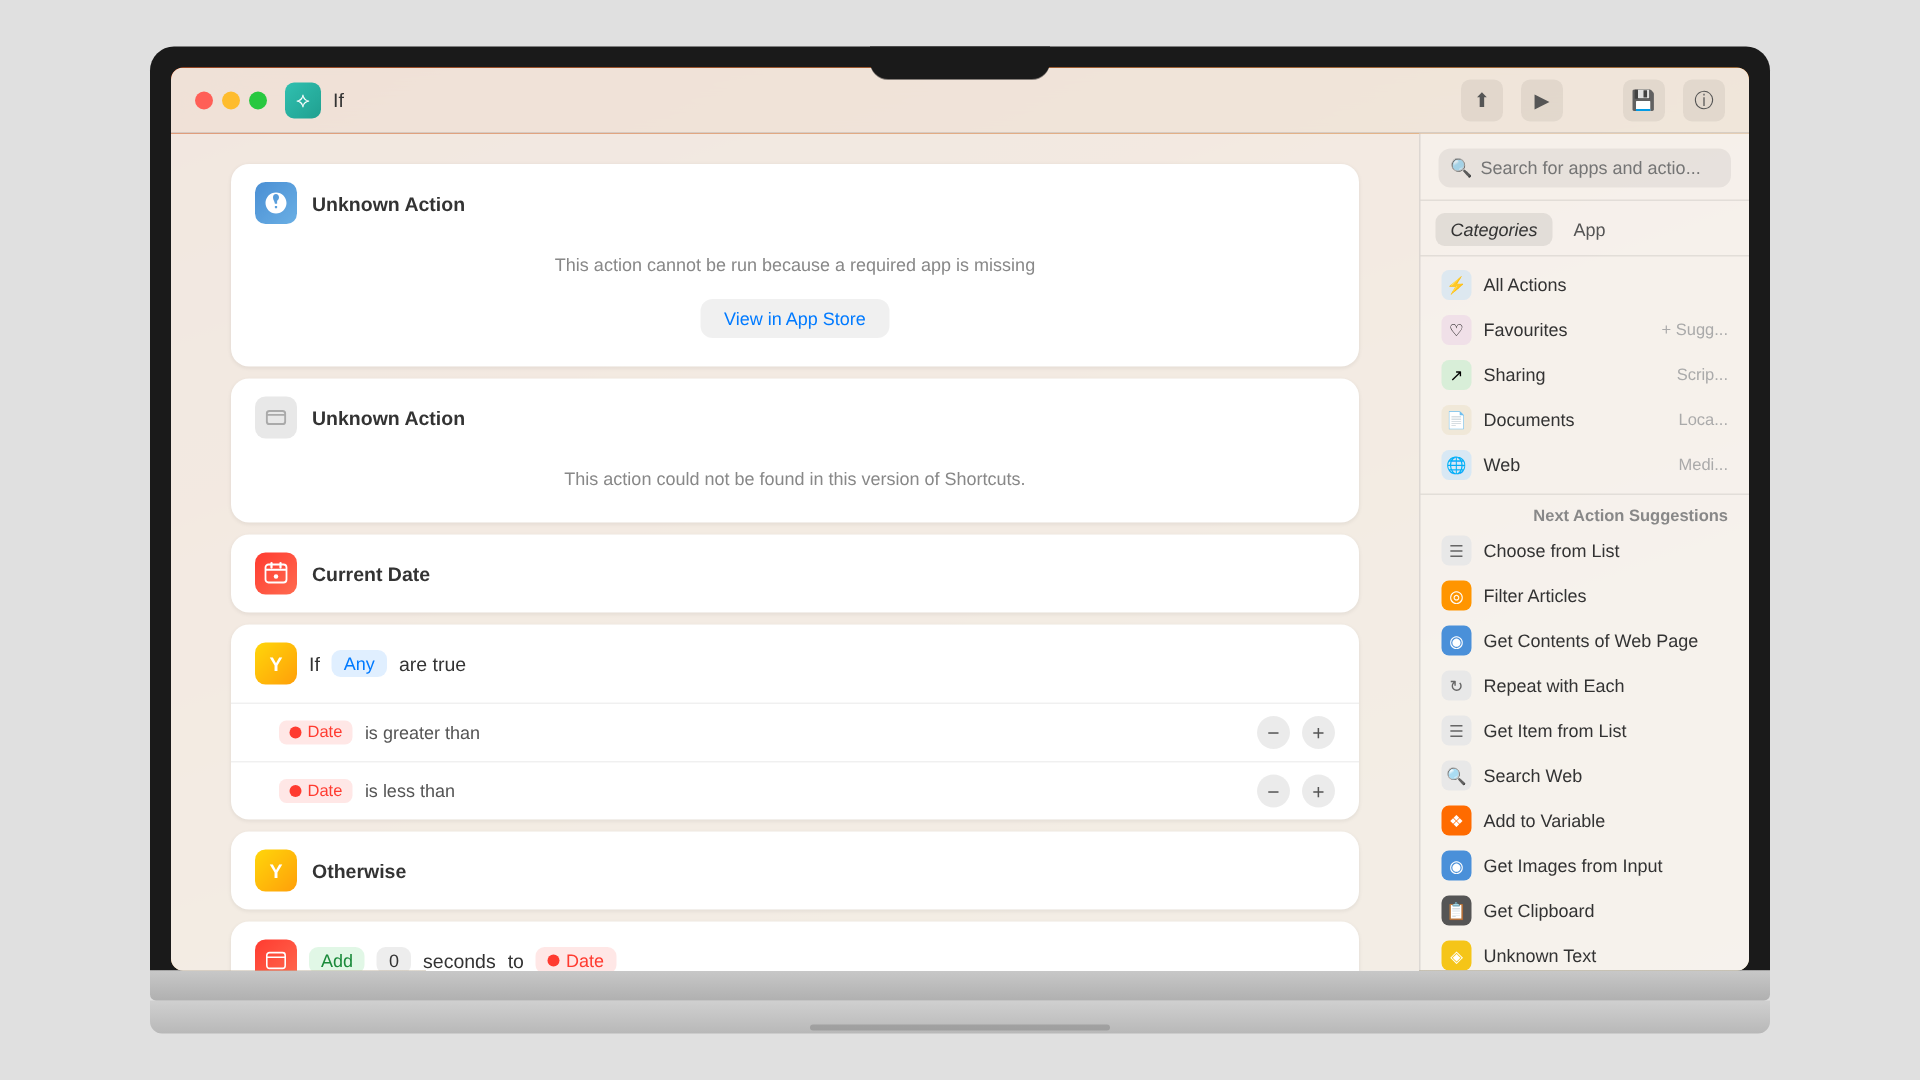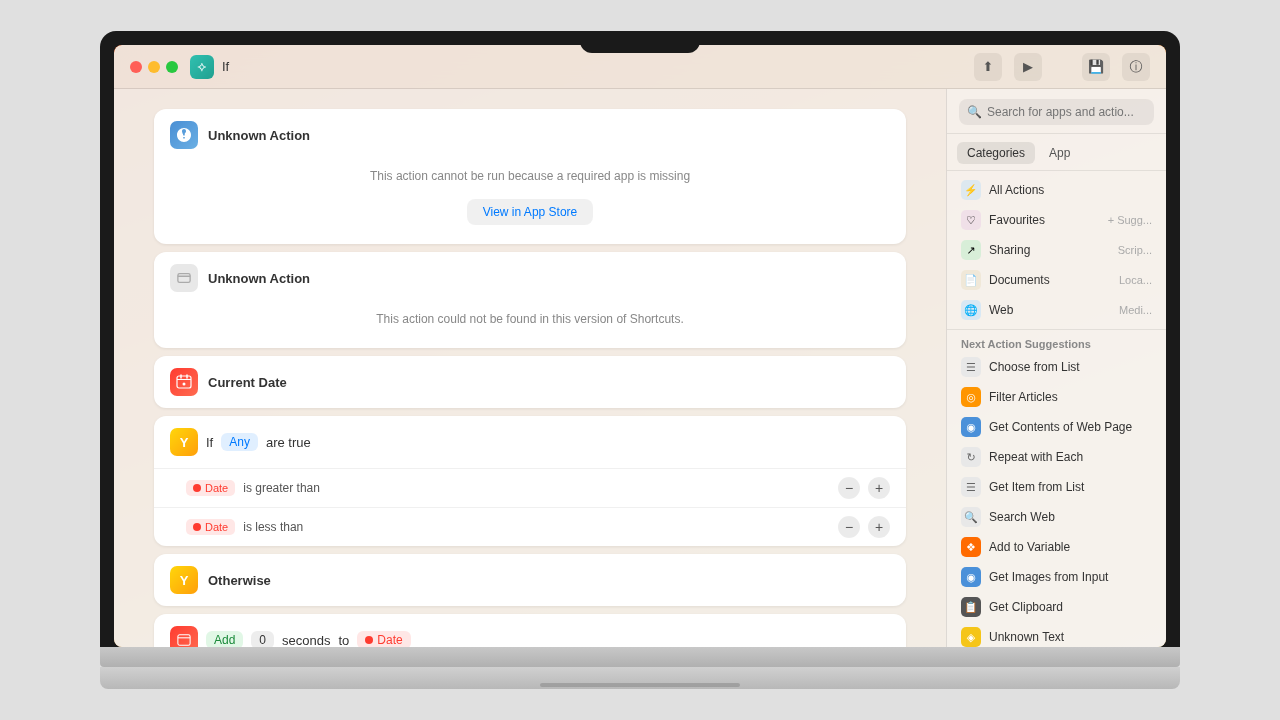--- a/index.html
+++ b/index.html
@@ -399,20 +399,21 @@
       padding: 4px 10px;
       border-radius: 6px;
       font-size: 12px;
       cursor: pointer;
       font-weight: 500;
     }
 
     .cat-tab.active {
       background: rgba(0,0,0,0.08);
       color: #333;
+      font-style: italic;
     }
 
     .cat-tab.inactive {
       color: #555;
     }
 
     .sidebar-item {
       display: flex;
       align-items: center;
       padding: 5px 14px;
@@ -435,20 +436,21 @@
       font-size: 12px;
       color: #333;
     }
 
     .sidebar-section-header {
       padding: 4px 14px 2px;
       font-size: 11px;
       font-weight: 600;
       color: #888;
       text-transform: none;
+      text-align: right;
     }
 
     .action-categories {
       padding: 4px 0;
       border-bottom: 1px solid rgba(0,0,0,0.08);
     }
 
     .cat-item {
       display: flex;
       align-items: center;

